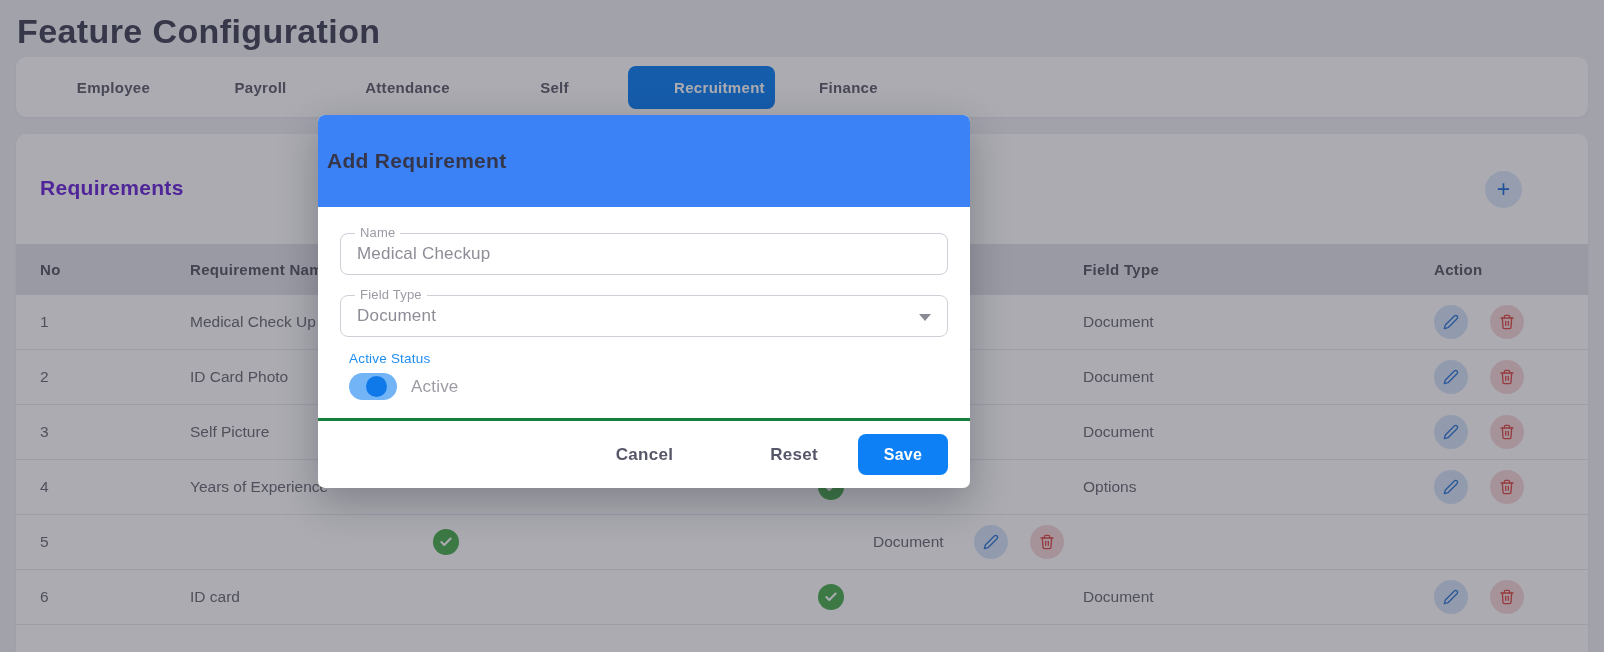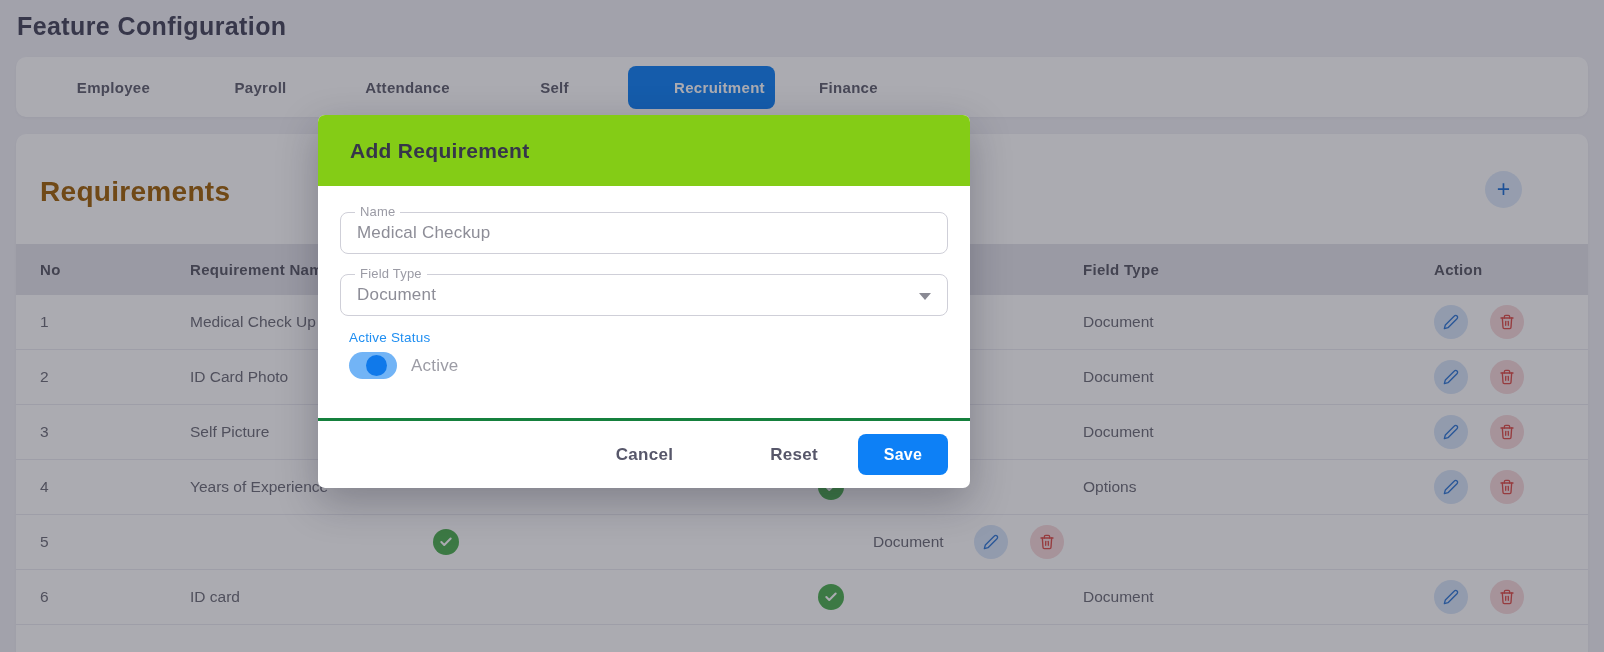--- a/index.html
+++ b/index.html
@@ -3,21 +3,21 @@
 <meta charset="utf-8">
 <style>
   * { margin:0; padding:0; box-sizing:border-box; }
   html,body { width:1604px; height:652px; overflow:hidden; }
   body { font-family:"Liberation Sans", sans-serif; background:#f1f1f6; }
   #app { position:relative; width:1604px; height:652px; }
 
   
   .page-title {
     position:absolute; left:17px; top:12px;
-    font-size:25px; font-weight:700; color:#45455a; letter-spacing:.4px;
+    font-size:34px; font-weight:700; color:#45455a; letter-spacing:.4px;
   }
   .tab-bar {
     position:absolute; left:16px; top:57px; width:1572px; height:60px;
     background:#ffffff; border-radius:10px;
     display:flex; align-items:center; padding-left:24px;
     box-shadow:0 1px 3px rgba(60,60,90,.06);
   }
   .tab {
     width:147px; height:43px; display:flex; align-items:center; justify-content:center;
     font-size:15px; font-weight:700; color:#5f5f6e; letter-spacing:.3px;
@@ -26,21 +26,21 @@
   .tab.active { background:#0d80f6; color:#ffffff;padding-left:36px; }
 
   .card {
     position:absolute; left:16px; top:134px; width:1572px; height:518px;
     background:#ffffff; border-radius:10px 10px 0 0; overflow:hidden;
     box-shadow:0 1px 3px rgba(60,60,90,.06);
   }
   .card-header { position:relative; height:110px; }
   .card-title {
     position:absolute; left:24px; top:42px;
-    font-size:28px; font-weight:700; color:#a16207; letter-spacing:.3px;
+    font-size:21px; font-weight:700; color:#6d28d9; letter-spacing:.3px;
   }
   .add-btn {
     position:absolute; right:66px; top:37px; width:37px; height:37px;
     border-radius:50%; background:#dde9fa; border:none; cursor:pointer;
     display:flex; align-items:center; justify-content:center;
     color:#1c6fd6; font-size:23px; font-weight:400; line-height:1;
   }
 
   .thead, .trow {
     display:grid; grid-template-columns:150px 560px 210px 460px 1fr;
@@ -71,22 +71,22 @@
     position:absolute; inset:0; background:rgba(33,33,51,.38); z-index:10;
   }
 
   
   .modal {
     position:absolute; left:318px; top:115px; width:652px; height:373px;
     background:#ffffff; border-radius:7px; z-index:20;
     box-shadow:0 14px 40px rgba(20,20,40,.28);
   }
   .modal-header {
-    height:71px; background:#84cc16; border-radius:7px 7px 0 0;
-    display:flex; align-items:center; padding-left:32px;
+    height:92px; background:#3b82f6; border-radius:7px 7px 0 0;
+    display:flex; align-items:center; padding-left:9px;
   }
   .modal-title { font-size:21px; font-weight:700; color:#36364a; letter-spacing:.3px; }
   .modal-body { padding:26px 22px 0 22px; }
 
   .field {
     position:relative; height:42px; border:1px solid #cfcfd8; border-radius:8px;
     background:#fff;
   }
   .field + .field { margin-top:20px; }
   .field-label {

